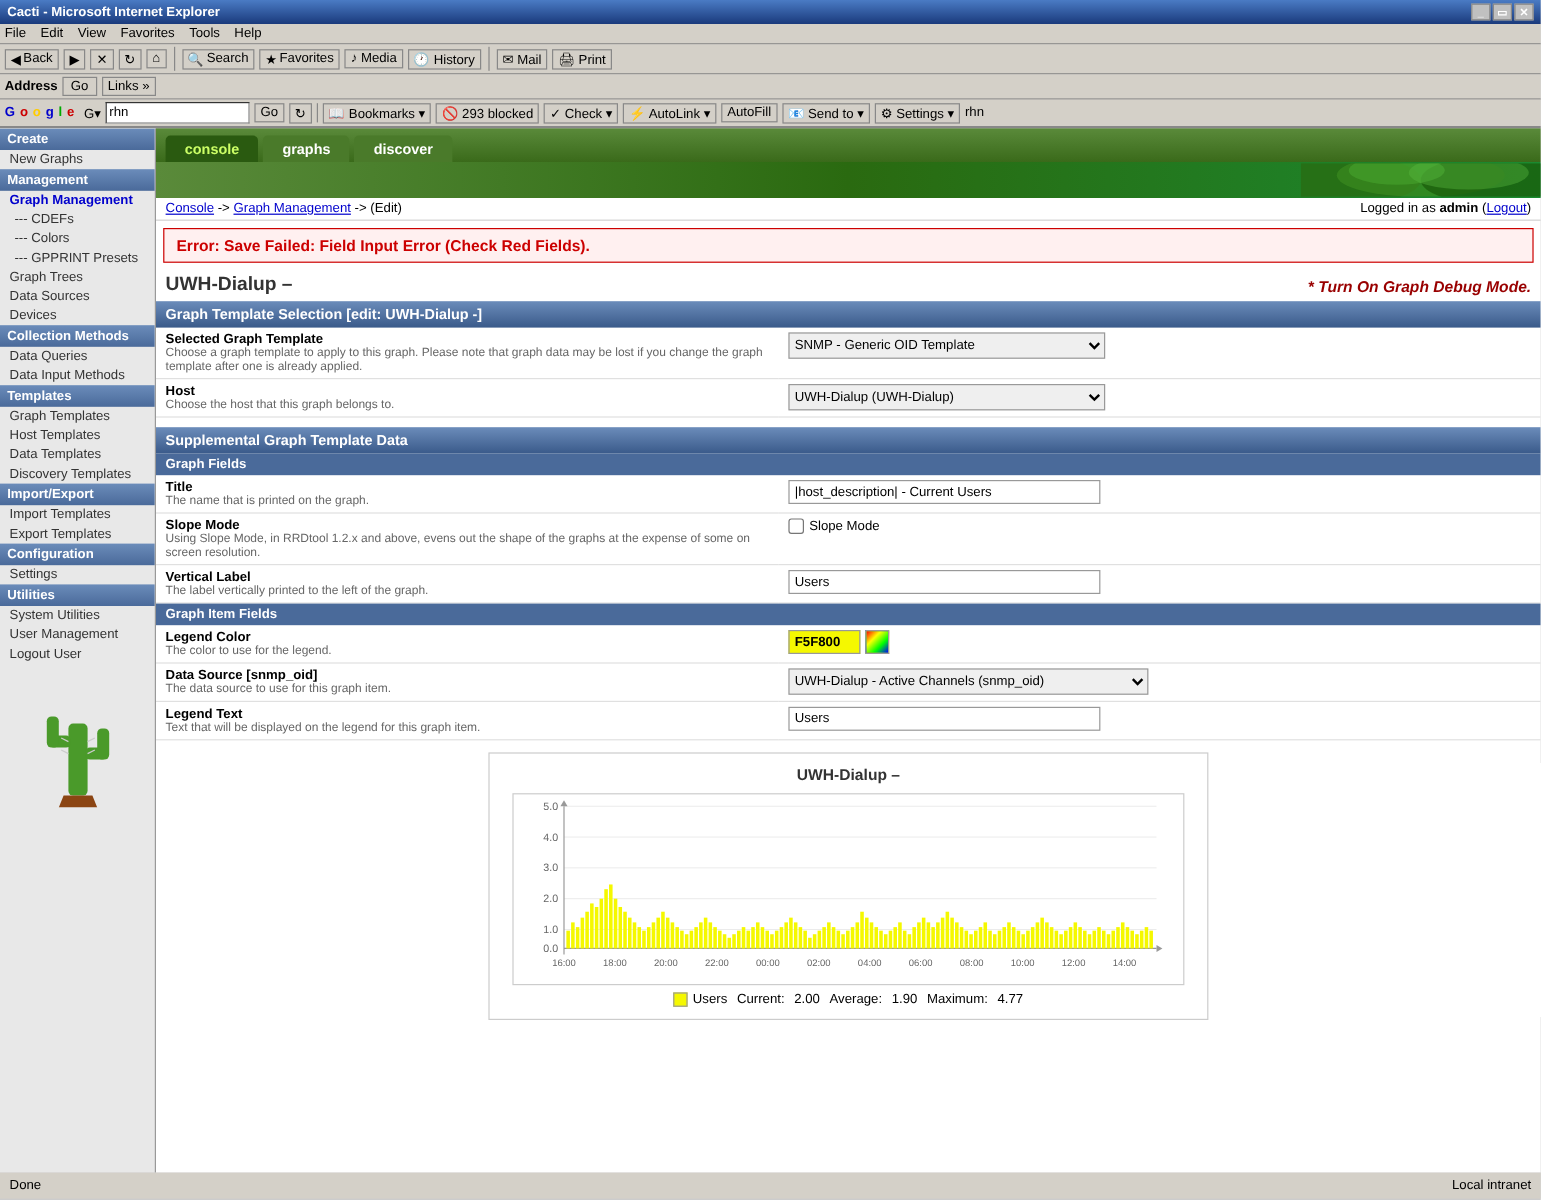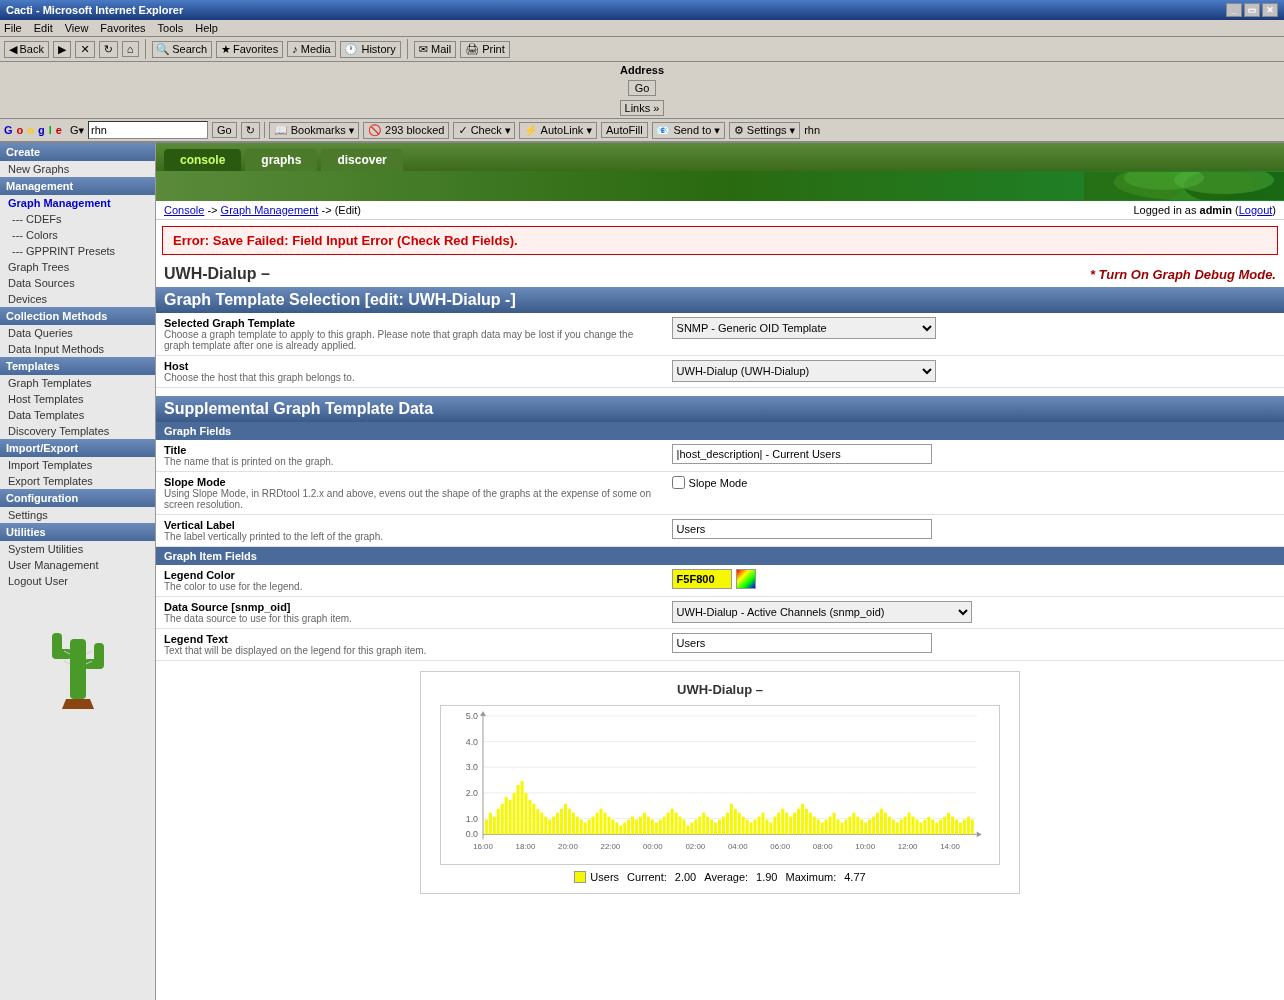--- a/index.html
+++ b/index.html
@@ -63,21 +63,20 @@
 
     
     .address-bar {
       background: #d4d0c8;
       border-bottom: 1px solid #888;
       padding: 2px 4px;
       display: flex;
       align-items: center;
       gap: 4px;
       font-size: 11px;
-      flex-direction: column;
     }
     .address-input {
       flex: 1;
       height: 18px;
       border: 1px inset #888;
       padding: 0 2px;
       font-size: 11px;
       background: white;
     }
     .go-btn {
@@ -117,21 +116,21 @@
       padding: 1px 4px;
       font-size: 11px;
       cursor: pointer;
     }
 
     
     .main-container { display: flex; height: calc(1000px - 130px); }
 
     
     .sidebar {
-      width: 156px;
+      width: 130px;
       background: #e8e8e8;
       border-right: 1px solid #999;
       overflow-y: auto;
       flex-shrink: 0;
     }
     .sidebar-section-header {
       background: linear-gradient(to bottom, #6b8cba, #4a6a9a);
       color: white;
       padding: 3px 6px;
       font-size: 11px;
@@ -227,21 +226,21 @@
       font-weight: bold;
       font-style: italic;
       cursor: pointer;
     }
 
     
     .section-header {
       background: linear-gradient(to bottom, #6b8cba, #3a5a8a);
       color: white;
       padding: 4px 8px;
-      font-size: 16px;
+      font-size: 12px;
       font-weight: bold;
       margin-top: 0;
     }
 
     
     .subsection-header {
       background: #4a6a9a;
       color: white;
       padding: 3px 8px;
       font-size: 11px;

